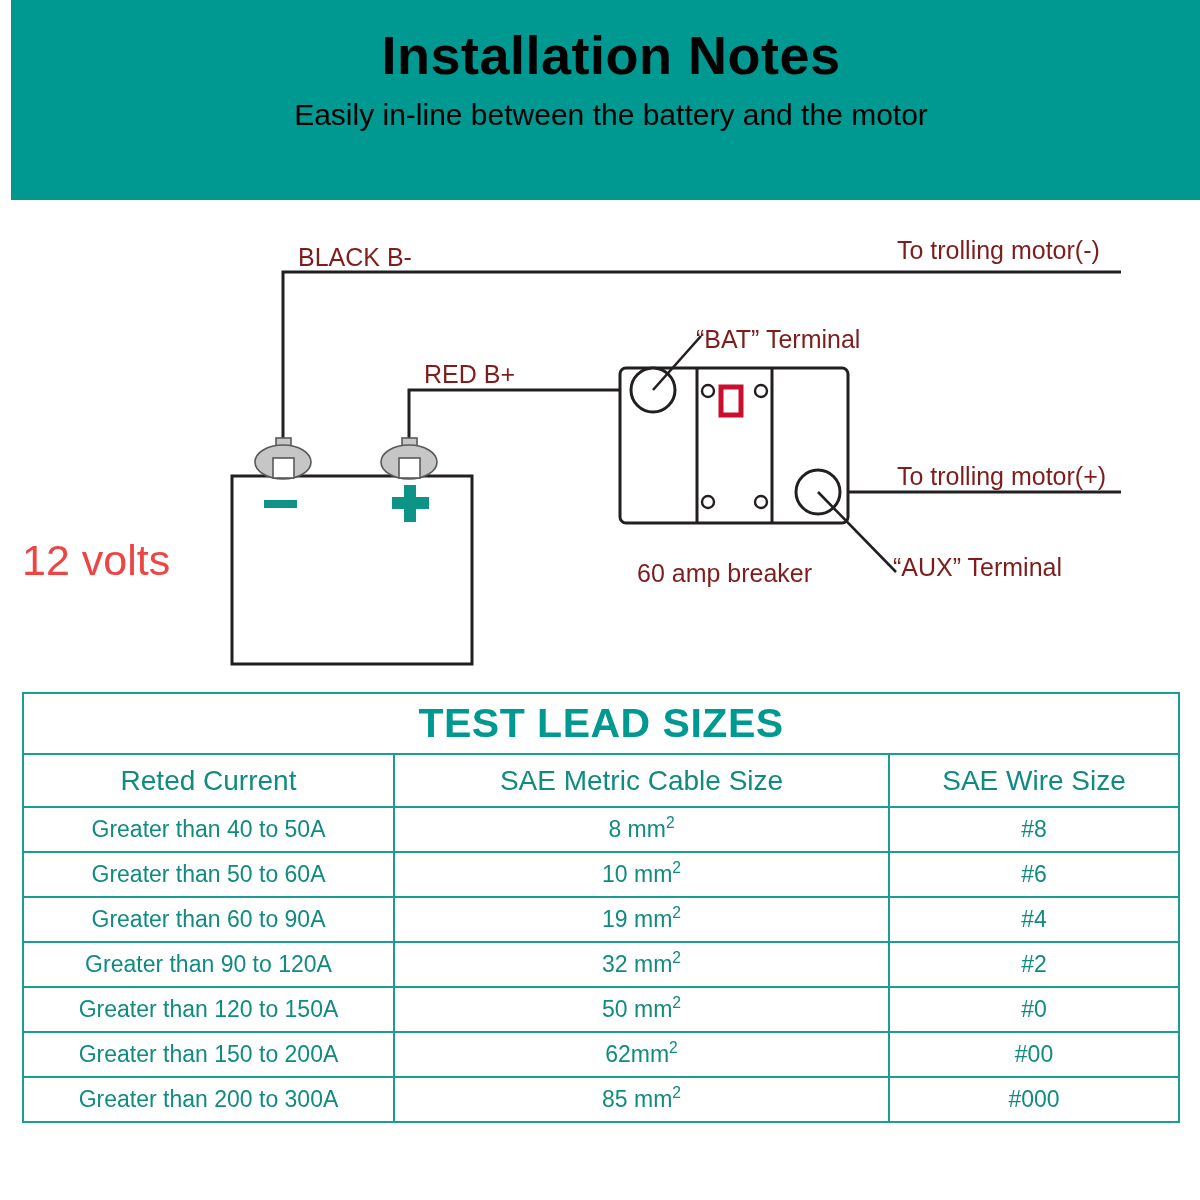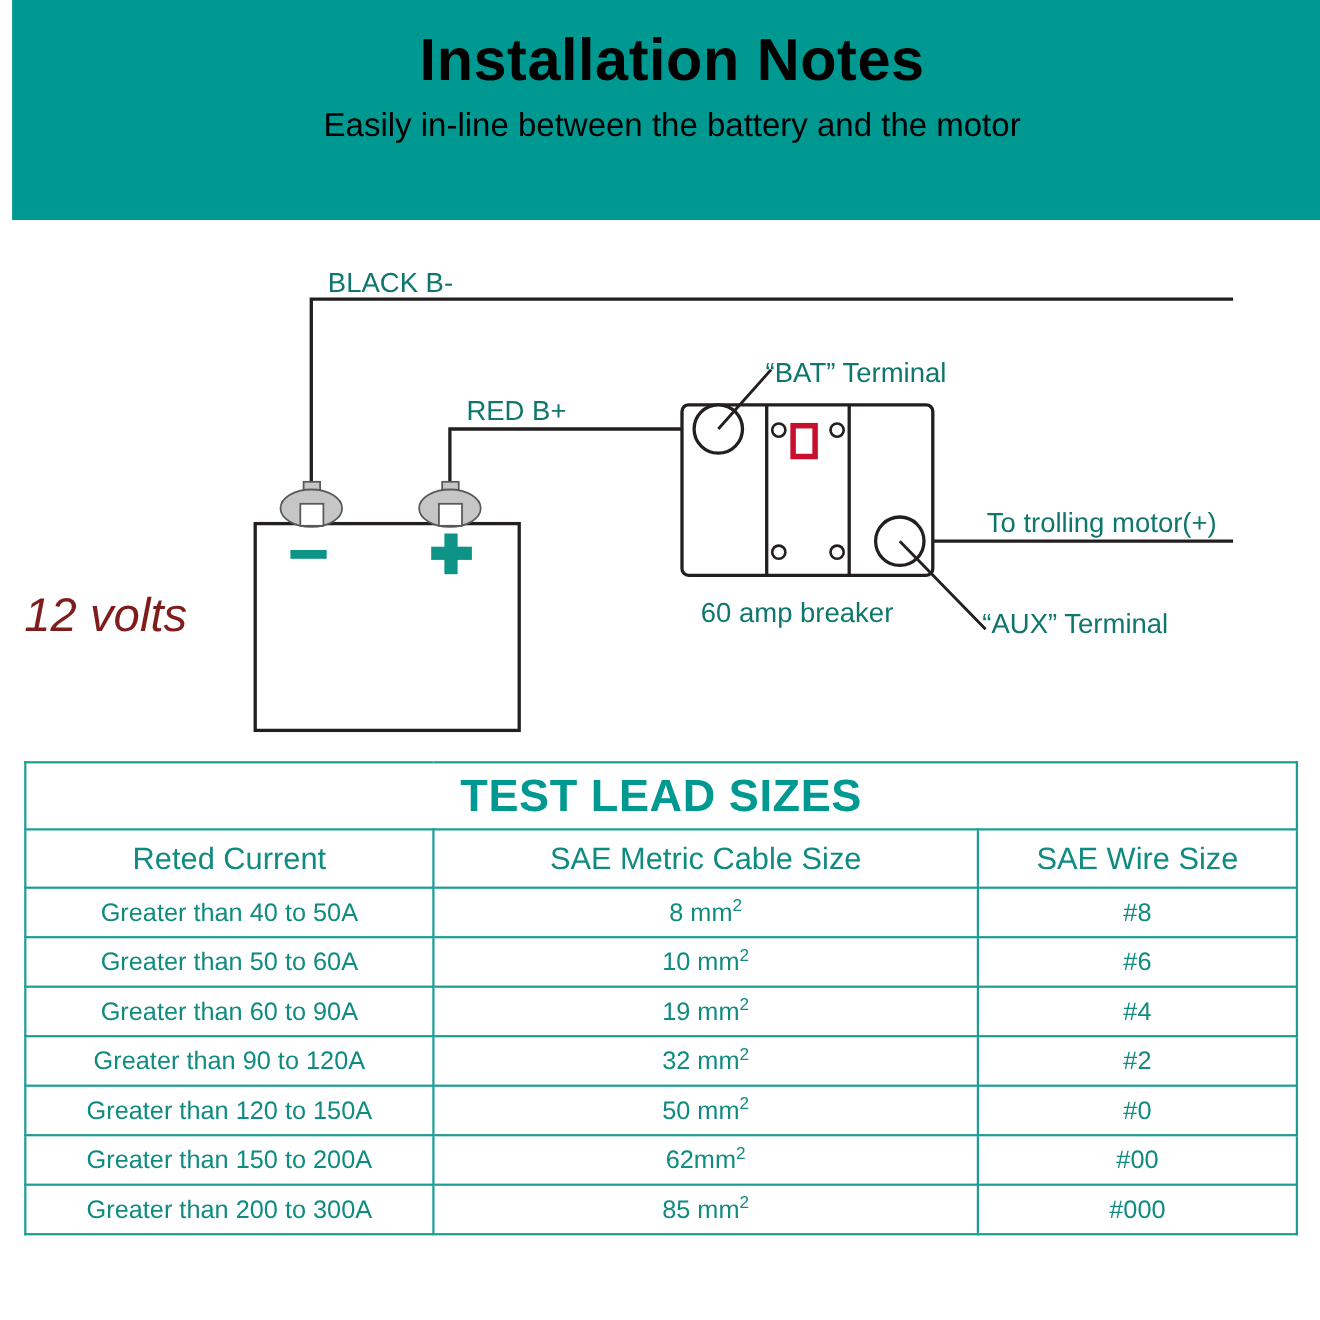--- a/index.html
+++ b/index.html
@@ -43,41 +43,40 @@
   
   .diagram {
     position: absolute;
     left: 0; top: 200px;
     width: 1200px; height: 490px;
   }
   .diagram svg { display: block; }
 
   .lbl {
     position: absolute;
-    color: #0f766e;
+    color: #7f1d1d;
     font-size: 25px;
     white-space: nowrap;
     font-family: "Liberation Sans", sans-serif;
     text-align: center;
   }
   .lbl-black-bminus { left: 298px; top: 243px; }
   .lbl-red-bplus    { left: 424px; top: 360px; }
   .lbl-motor-neg    { left: 897px; top: 236px; }
   .lbl-motor-pos    { left: 897px; top: 462px; }
   .lbl-bat-term     { left: 696px; top: 325px; }
   .lbl-aux-term     { left: 893px; top: 553px; }
   .lbl-breaker      { left: 637px; top: 543px; }
 
   .lbl-volts {
     position: absolute;
     left: 22px; top: 536px;
-    color: #7f1d1d;
+    color: #ef4444;
     font-size: 43px;
     white-space: nowrap;
-    font-style: italic;
   }
 
   
   .table-wrap {
     position: absolute;
     left: 22px; top: 692px;
     width: 1156px;
   }
   table.lead-table {
     width: 1156px;
@@ -171,24 +170,25 @@
         <circle cx="818" cy="292" r="22" fill="#ffffff" stroke="#231f20" stroke-width="3"></circle>
       </g>
 
       <line x1="653" y1="190" x2="701" y2="136" stroke="#231f20" stroke-width="2.6"></line>
 
       <line x1="818" y1="292" x2="896" y2="372" stroke="#231f20" stroke-width="2.6"></line>
     </svg>
 
     <span class="lbl lbl-black-bminus" style="top:43px;left:298px">BLACK B-</span>
     <span class="lbl lbl-red-bplus" style="top:160px;left:424px">RED B+</span>
+    <span class="lbl lbl-motor-neg" style="top:36px;left:897px">To trolling motor(-)</span>
     <span class="lbl lbl-motor-pos" style="top:262px;left:897px">To trolling motor(+)</span>
     <span class="lbl lbl-bat-term" style="top:125px;left:696px">“BAT” Terminal</span>
     <span class="lbl lbl-aux-term" style="top:353px;left:893px">“AUX” Terminal</span>
-    <span class="lbl lbl-breaker" style="top:343px;left:637px">60 amp breaker</span>
+    <span class="lbl lbl-breaker" style="top:359px;left:637px">60 amp breaker</span>
     <span class="lbl-volts" style="top:336px;left:22px">12 volts</span>
   </div>
 
   <div class="table-wrap">
     <table class="lead-table">
       <colgroup>
         <col class="col-a">
           <col class="col-b">
           <col class="col-c">
       </colgroup>

